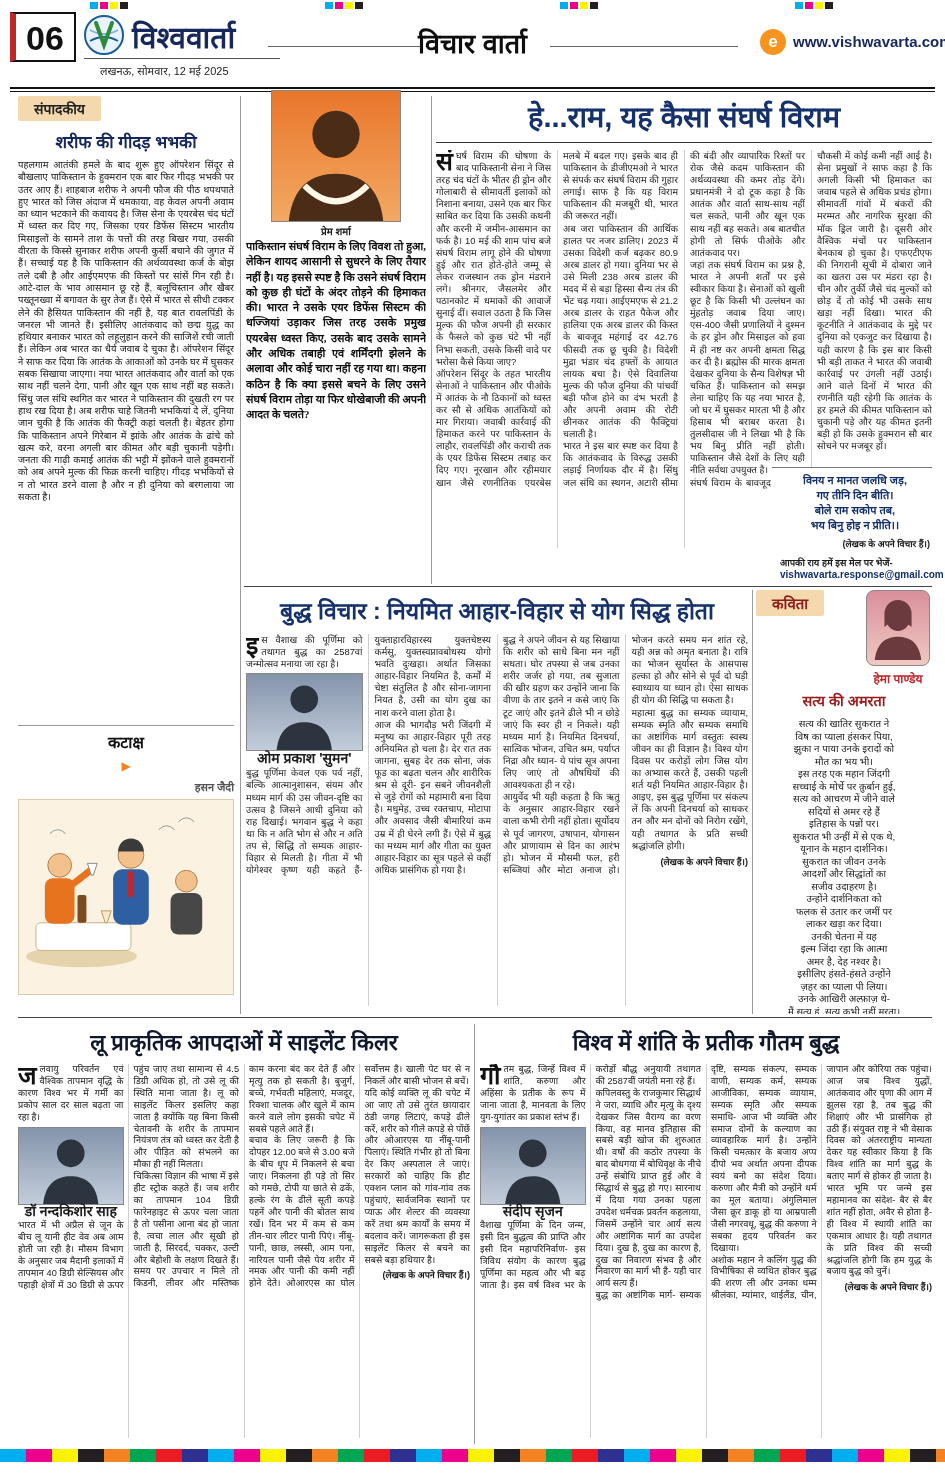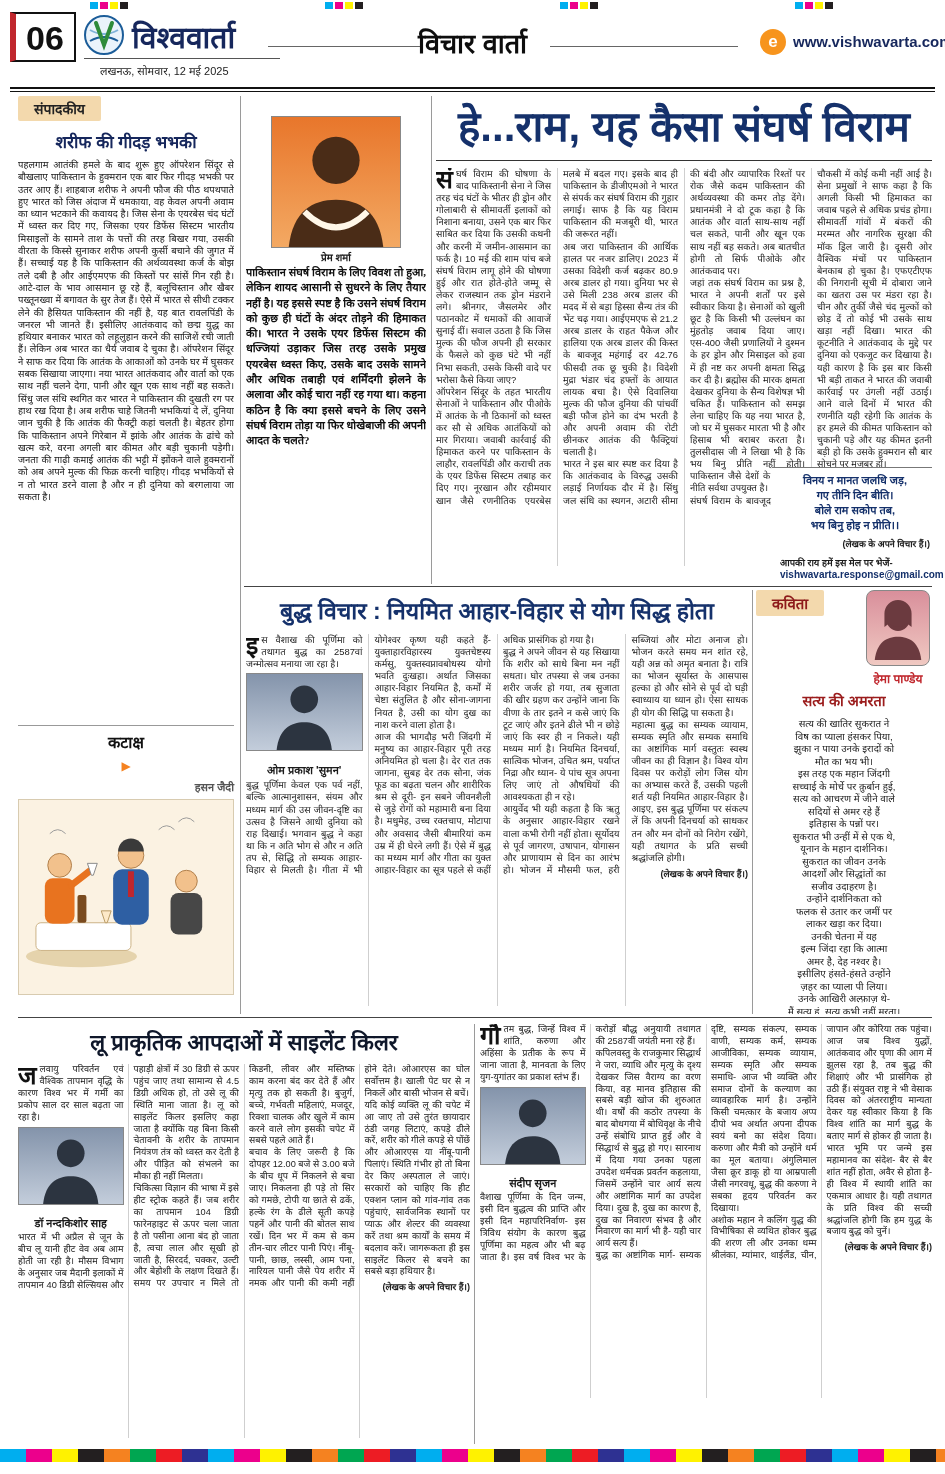--- a/index.html
+++ b/index.html
@@ -57,42 +57,42 @@
   .editorial { position:absolute; left:18px; top:96px; width:216px; height:918px; }
   .ed-headline { text-align:center; font-size:17px; font-weight:800; color:#16275c; margin:9px 0 6px; }
   .ed-body { height:560px; overflow:hidden; }
   .ed-divider { border-top:1px solid #999; margin-top:6px; }
   .satire-head { display:flex; align-items:center; gap:6px; margin-top:5px;flex-direction:column; }
   .satire-label { font-size:16px; font-weight:800; color:#111; }
   .satire-arrow { color:#f58220; font-size:12px; }
   .satire-byline { margin-left:auto; font-size:11px; color:#555; font-weight:700; }
   .cartoon { margin-top:5px; height:196px; border:1px solid #d8cbb0; background:#fbf2e2; overflow:hidden; }
   
-  .lead-note { position:absolute; left:246px; top:112px; width:180px; height:488px; overflow:hidden; }
+  .lead-note { position:absolute; left:246px; top:86px; width:180px; height:488px; overflow:hidden; }
   .lead-photo { width:130px; margin:4px auto 0; }
   .lead-photo .frame { height:132px; background:linear-gradient(180deg,#e8762b,#f3a963); color:#4a2c17; }
   .lead-photo figcaption { font-size:10px; margin-top:2px; }
   .lead-text { margin-top:1px; font-size:11px; font-weight:700; line-height:15.3px; text-align:justify; white-space:pre-line; color:#101010;font-family:Liberation Serif, serif; }
   
   .main-article { position:absolute; left:436px; top:94px; width:496px; height:490px; }
-  .main-article h1 { font-size:42px; font-weight:800; color:#15316b; text-align:center; margin:2px 0 7px; }
+  .main-article h1 { font-size:29px; font-weight:800; color:#15316b; text-align:center; margin:2px 0 7px; }
   .head-rule { border-top:1px solid #333; margin-bottom:7px; }
   .main-article .body-cols { column-count:4; height:398px; }
   .article-end { position:absolute; right:0; bottom:4px; width:160px; background:#fff; padding:5px 2px 0 8px; border-top:1px solid #777; }
   .verse { color:#15316b; font-weight:800; font-size:11px; line-height:15px; text-align:center; white-space:pre-line; }
   .author-note { text-align:right; font-size:9px; font-weight:800; margin-top:4px; }
   .feedback { font-size:9.5px; font-weight:800; margin-top:6px; }
   .feedback-email { font-size:10px; font-weight:800; color:#15316b; }
   
   .buddha-article { position:absolute; left:246px; top:590px; width:502px; height:424px; }
   .buddha-article h2 { font-size:23px; font-weight:800; color:#15316b; text-align:center; margin:4px 0 8px; }
   .buddha-article .body-cols { column-count:4; height:372px; }
   .inline-photo { width:100%; margin:3px 0; }
   .inline-photo .frame { height:78px; background:linear-gradient(180deg,#8494ab,#c3cddb); color:#2c3440; }
-  .inline-photo figcaption { font-size:11px; margin-top:13px; }
+  .inline-photo figcaption { font-size:14px; margin-top:1px; }
   
   .poem-box { position:absolute; left:756px; top:590px; width:176px; height:424px; overflow:hidden; }
   .poem-head { position:relative; height:96px; }
   .maroon-label { color:#8e1b1b; font-size:15px; }
   .poem-photo { position:absolute; right:2px; top:0; width:64px; }
   .poem-photo .frame { height:76px; border-radius:8px; background:linear-gradient(180deg,#d98f9b,#f0c9c2); color:#6b3a3f; border:1px solid #b88; }
   .poem-photo figcaption { font-size:12px; color:#c0272d; margin-top:4px; }
   .poem-title { color:#9b1c1c; font-size:14.5px; font-weight:800; text-align:center; margin:4px 0 8px; }
   .poem-body { font-size:9.8px; line-height:12.5px; text-align:center; white-space:pre-line; color:#222; }
   
@@ -305,20 +305,21 @@
       </figure>
       <span class="flow">भारत में भी अप्रैल से जून के बीच लू यानी हीट वेव अब आम होती जा रही है। मौसम विभाग के अनुसार जब मैदानी इलाकों में तापमान 40 डिग्री सेल्सियस और पहाड़ी क्षेत्रों में 30 डिग्री से ऊपर पहुंच जाए तथा सामान्य से 4.5 डिग्री अधिक हो, तो उसे लू की स्थिति माना जाता है। लू को साइलेंट किलर इसलिए कहा जाता है क्योंकि यह बिना किसी चेतावनी के शरीर के तापमान नियंत्रण तंत्र को ध्वस्त कर देती है और पीड़ित को संभलने का मौका ही नहीं मिलता।
 चिकित्सा विज्ञान की भाषा में इसे हीट स्ट्रोक कहते हैं। जब शरीर का तापमान 104 डिग्री फारेनहाइट से ऊपर चला जाता है तो पसीना आना बंद हो जाता है, त्वचा लाल और सूखी हो जाती है, सिरदर्द, चक्कर, उल्टी और बेहोशी के लक्षण दिखते हैं। समय पर उपचार न मिले तो किडनी, लीवर और मस्तिष्क काम करना बंद कर देते हैं और मृत्यु तक हो सकती है। बुजुर्ग, बच्चे, गर्भवती महिलाएं, मजदूर, रिक्शा चालक और खुले में काम करने वाले लोग इसकी चपेट में सबसे पहले आते हैं।
 बचाव के लिए जरूरी है कि दोपहर 12.00 बजे से 3.00 बजे के बीच धूप में निकलने से बचा जाए। निकलना ही पड़े तो सिर को गमछे, टोपी या छाते से ढकें, हल्के रंग के ढीले सूती कपड़े पहनें और पानी की बोतल साथ रखें। दिन भर में कम से कम तीन-चार लीटर पानी पिएं। नींबू-पानी, छाछ, लस्सी, आम पना, नारियल पानी जैसे पेय शरीर में नमक और पानी की कमी नहीं होने देते। ओआरएस का घोल सर्वोत्तम है। खाली पेट घर से न निकलें और बासी भोजन से बचें।
 यदि कोई व्यक्ति लू की चपेट में आ जाए तो उसे तुरंत छायादार ठंडी जगह लिटाएं, कपड़े ढीले करें, शरीर को गीले कपड़े से पोंछें और ओआरएस या नींबू-पानी पिलाएं। स्थिति गंभीर हो तो बिना देर किए अस्पताल ले जाएं। सरकारों को चाहिए कि हीट एक्शन प्लान को गांव-गांव तक पहुंचाएं, सार्वजनिक स्थानों पर प्याऊ और शेल्टर की व्यवस्था करें तथा श्रम कार्यों के समय में बदलाव करें। जागरूकता ही इस साइलेंट किलर से बचने का सबसे बड़ा हथियार है।</span>
       <span class="end-note">(लेखक के अपने विचार हैं।)</span>
     </div>
   </section>
 
   <section class="bottom-article peace">
+    <h2>विश्व में शांति के प्रतीक गौतम बुद्ध</h2>
     <div class="body-cols">
       <span class="dropcap">गौ</span><span class="flow">तम बुद्ध, जिन्हें विश्व में शांति, करुणा और अहिंसा के प्रतीक के रूप में जाना जाता है, मानवता के लिए युग-युगांतर का प्रकाश स्तंभ हैं।</span>
       <figure class="photo inline-photo">
         <span class="frame">
           <svg viewBox="0 0 64 66" width="100%" height="100%">
             <circle cx="32" cy="22" r="12" fill="currentColor"></circle>
             <path d="M8 66 c2-18 12-24 24-24 s22 6 24 24 z" fill="currentColor"></path>
           </svg>
         </span>
         <figcaption>संदीप सृजन</figcaption>

